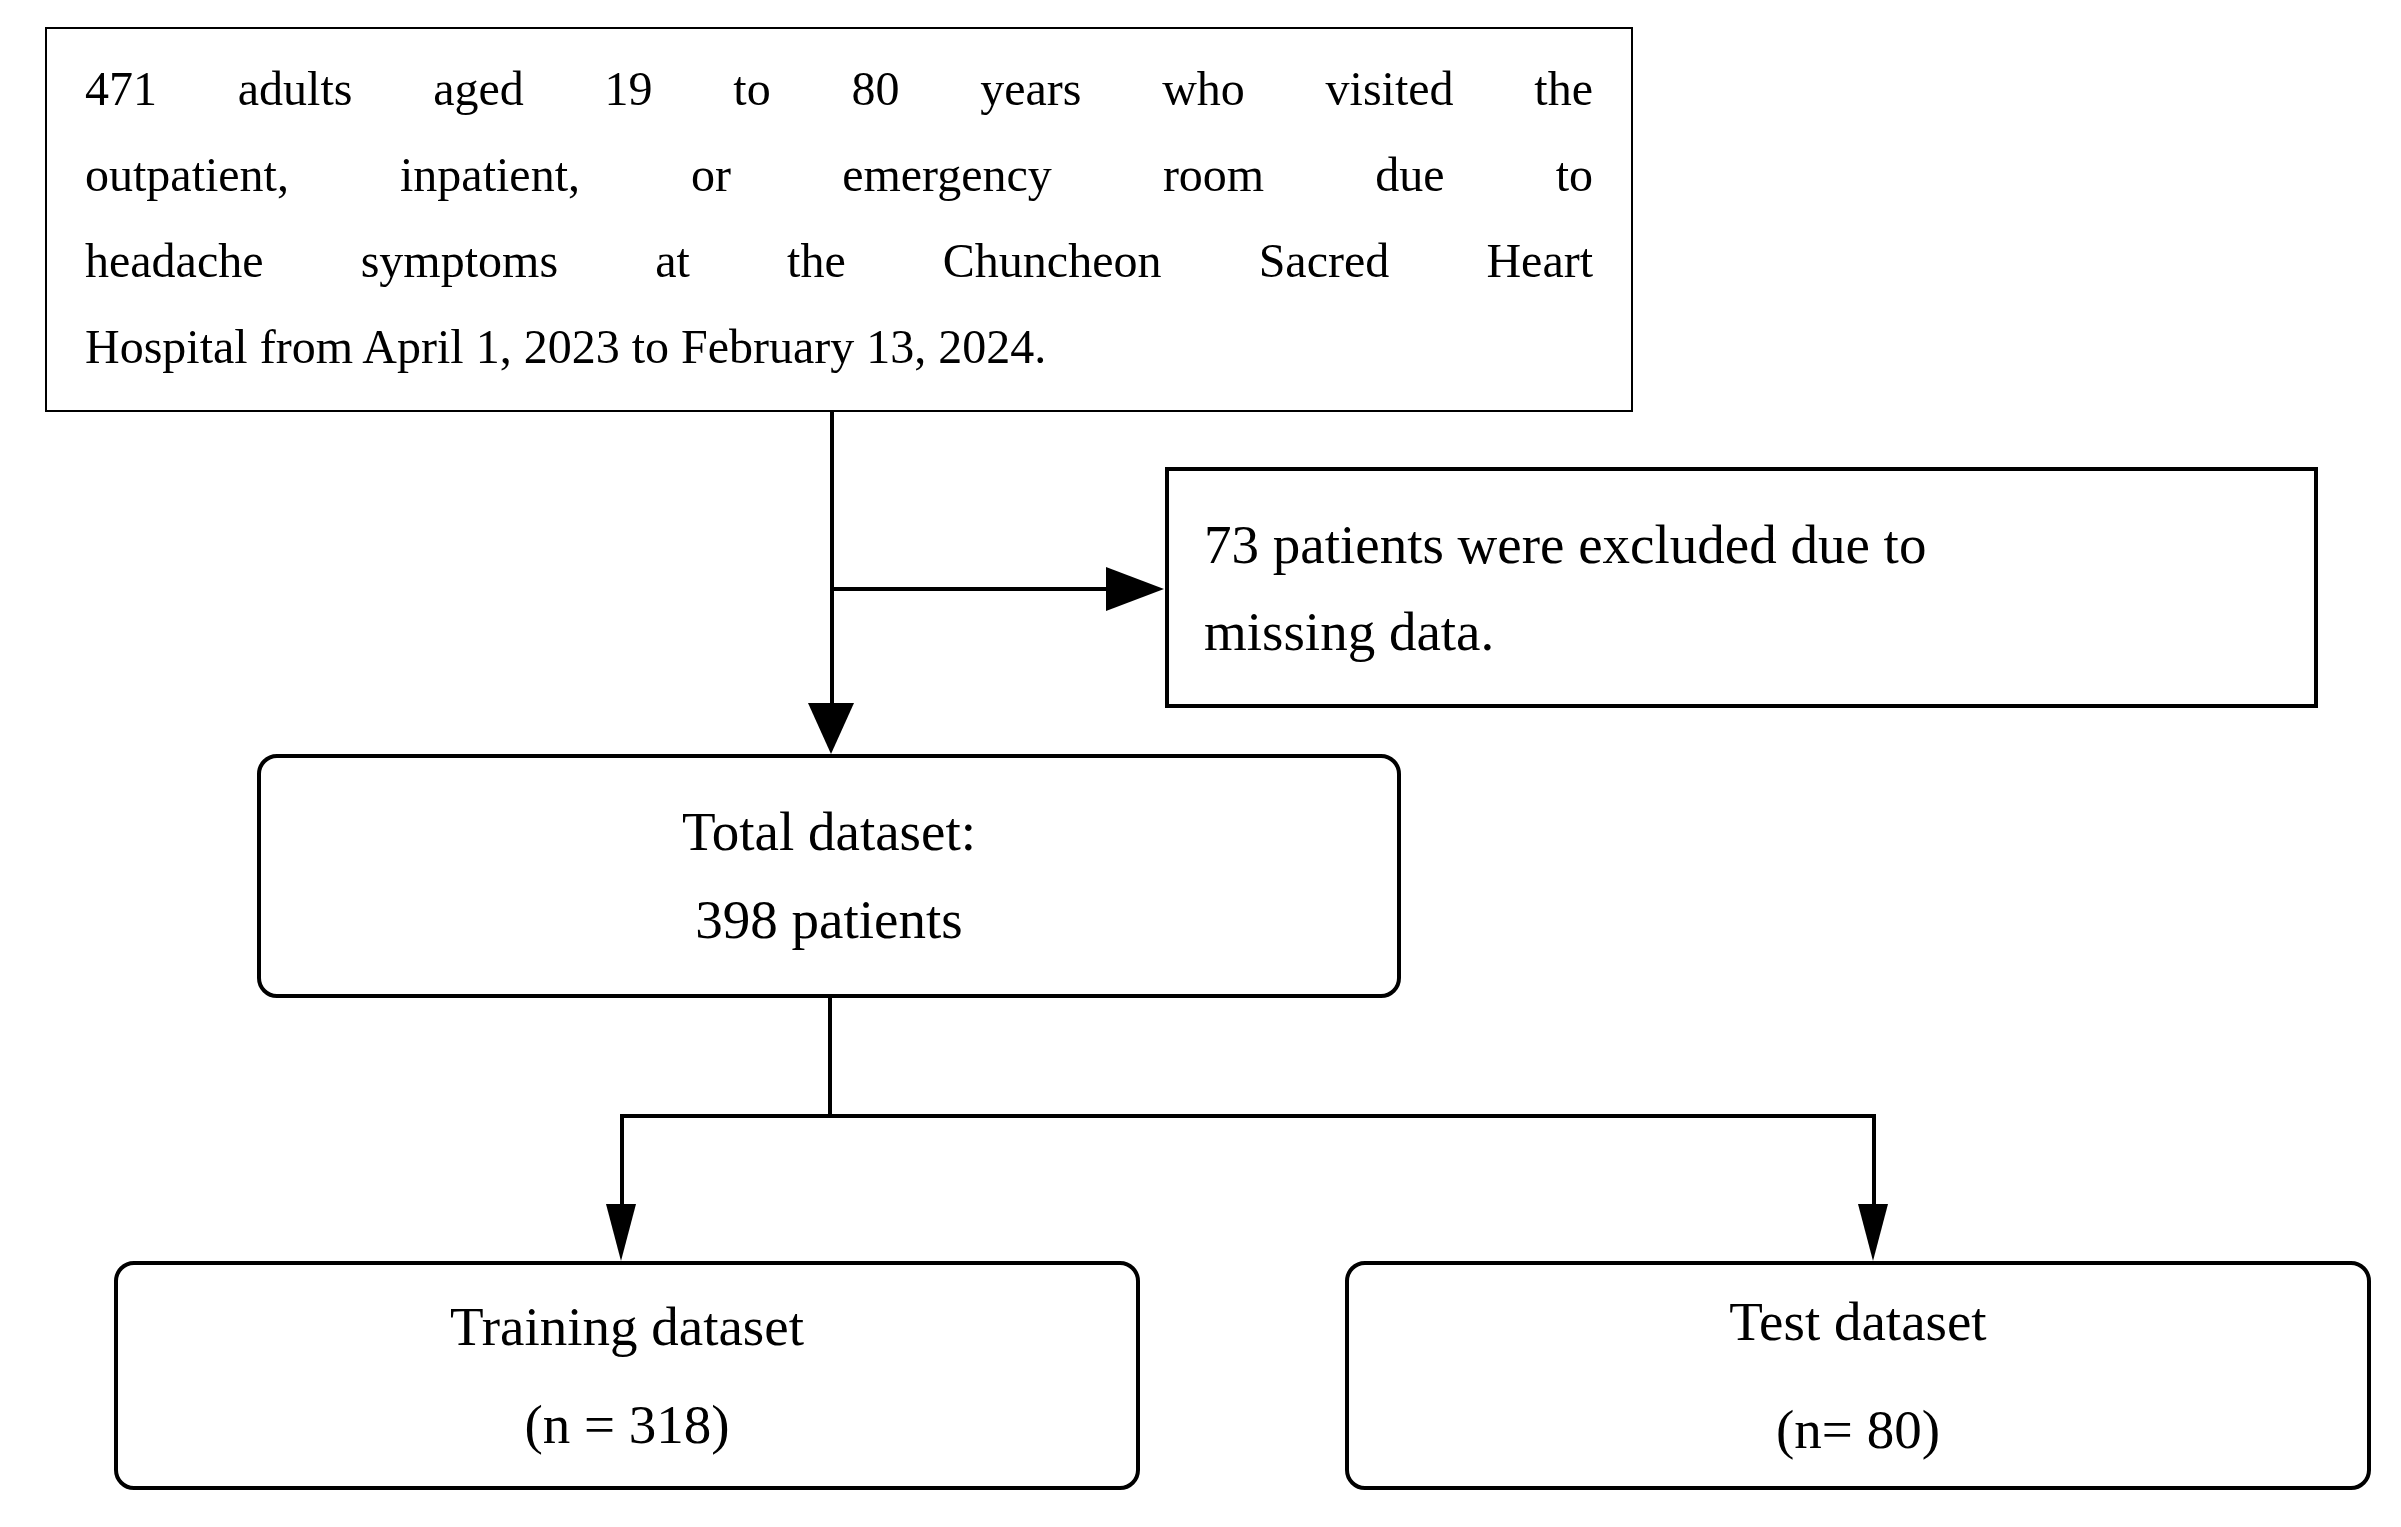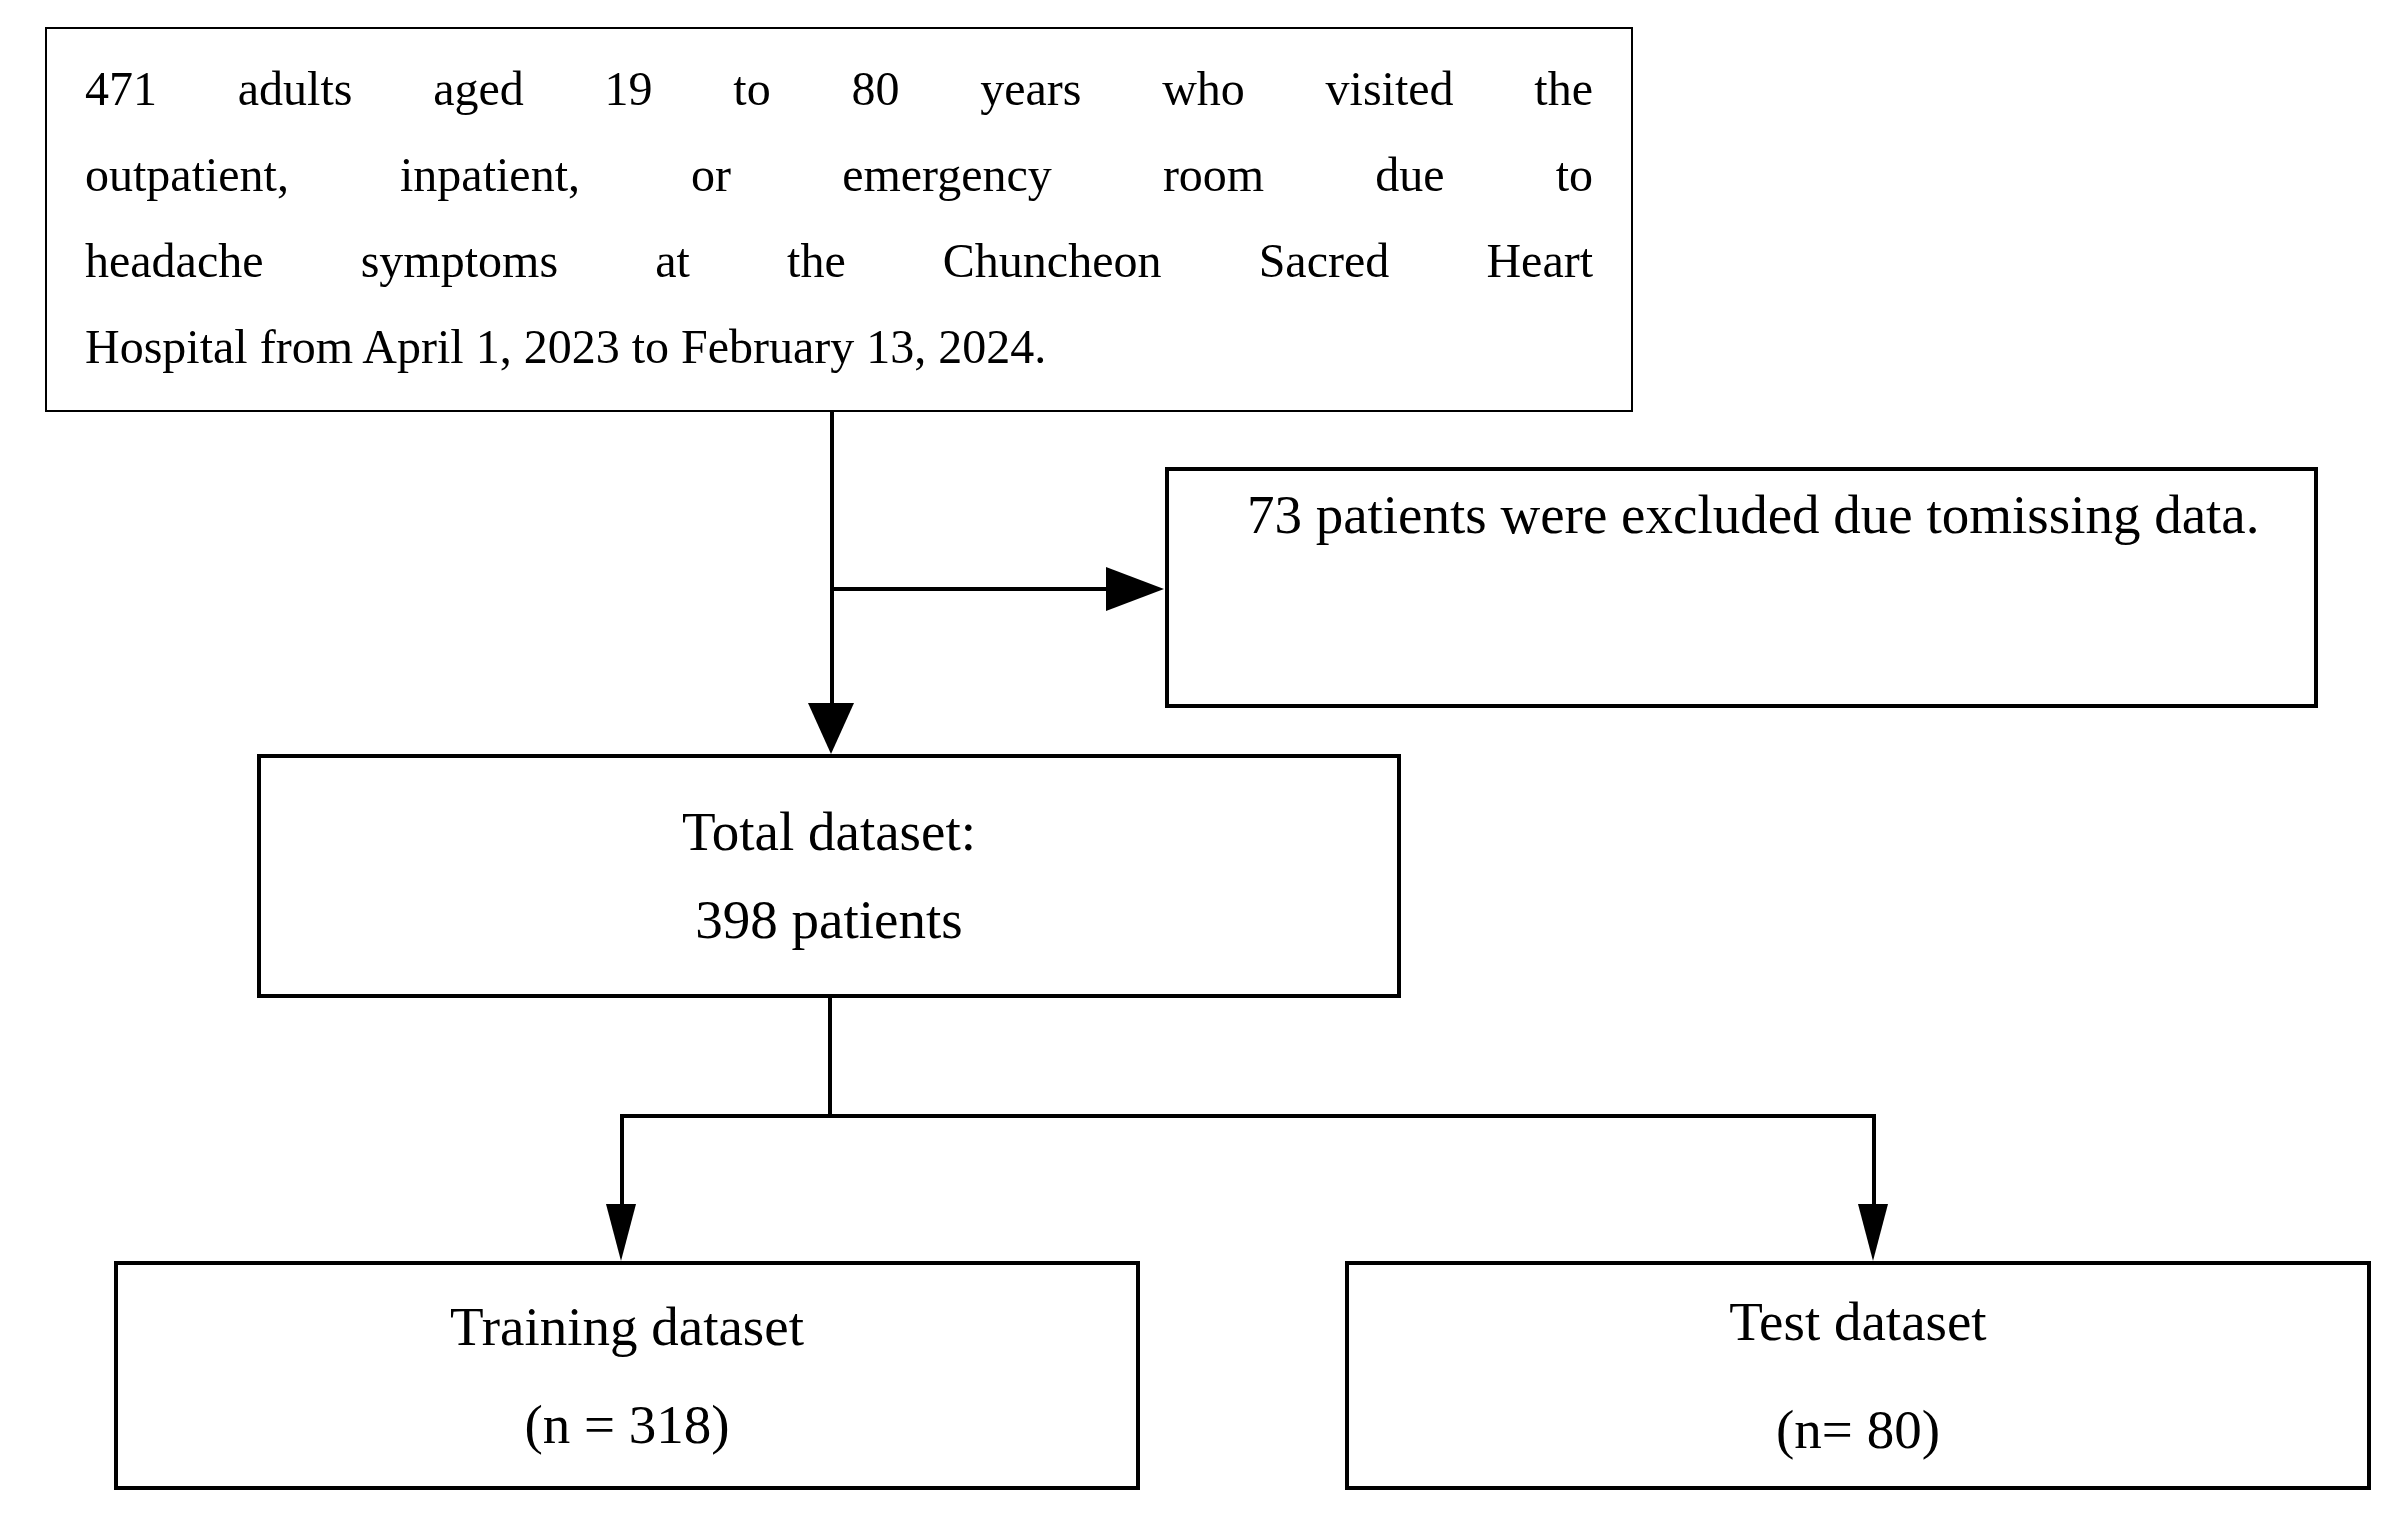--- a/index.html
+++ b/index.html
@@ -35,32 +35,33 @@
     text-align-last: justify;
     text-justify: inter-word;
     white-space: normal;
   }
   .jline.last {
     text-align-last: left;
   }
   
   #box-excluded {
     left: 1165px; top: 467px; width: 1153px; height: 241px;
-    display: flex; justify-content: center;
+    display: flex; flex-direction: column; justify-content: center;
     padding-left: 35px; padding-right: 11.6px;
     font-size: 55px;
     line-height: 87px;
   }
   
   .center-box {
     display: flex; flex-direction: column;
     align-items: center; justify-content: center;
     text-align: center;
     font-size: 55px;
     line-height: 88px;
+    border-radius: 20px;
   }
   #box-total    { left: 257px;  top: 754px; width: 1144px; height: 244px; }
   #box-training { left: 114px;  top: 1261px; width: 1026px; height: 229px; gap: 10px; }
   #box-test     { left: 1345px; top: 1261px; width: 1026px; height: 229px; gap: 20px; }
 
   
   .cline { position: absolute; background: #000000; }
   #line-main-v    { left: 830px; top: 412px;  width: 3.5px;    height: 293px; }
   #line-branch-h  { left: 832px; top: 587px; width: 276px;  height: 3.5px;  }
   #line-total-stub{ left: 828px; top: 998px; width: 3.5px;    height: 120px;}

